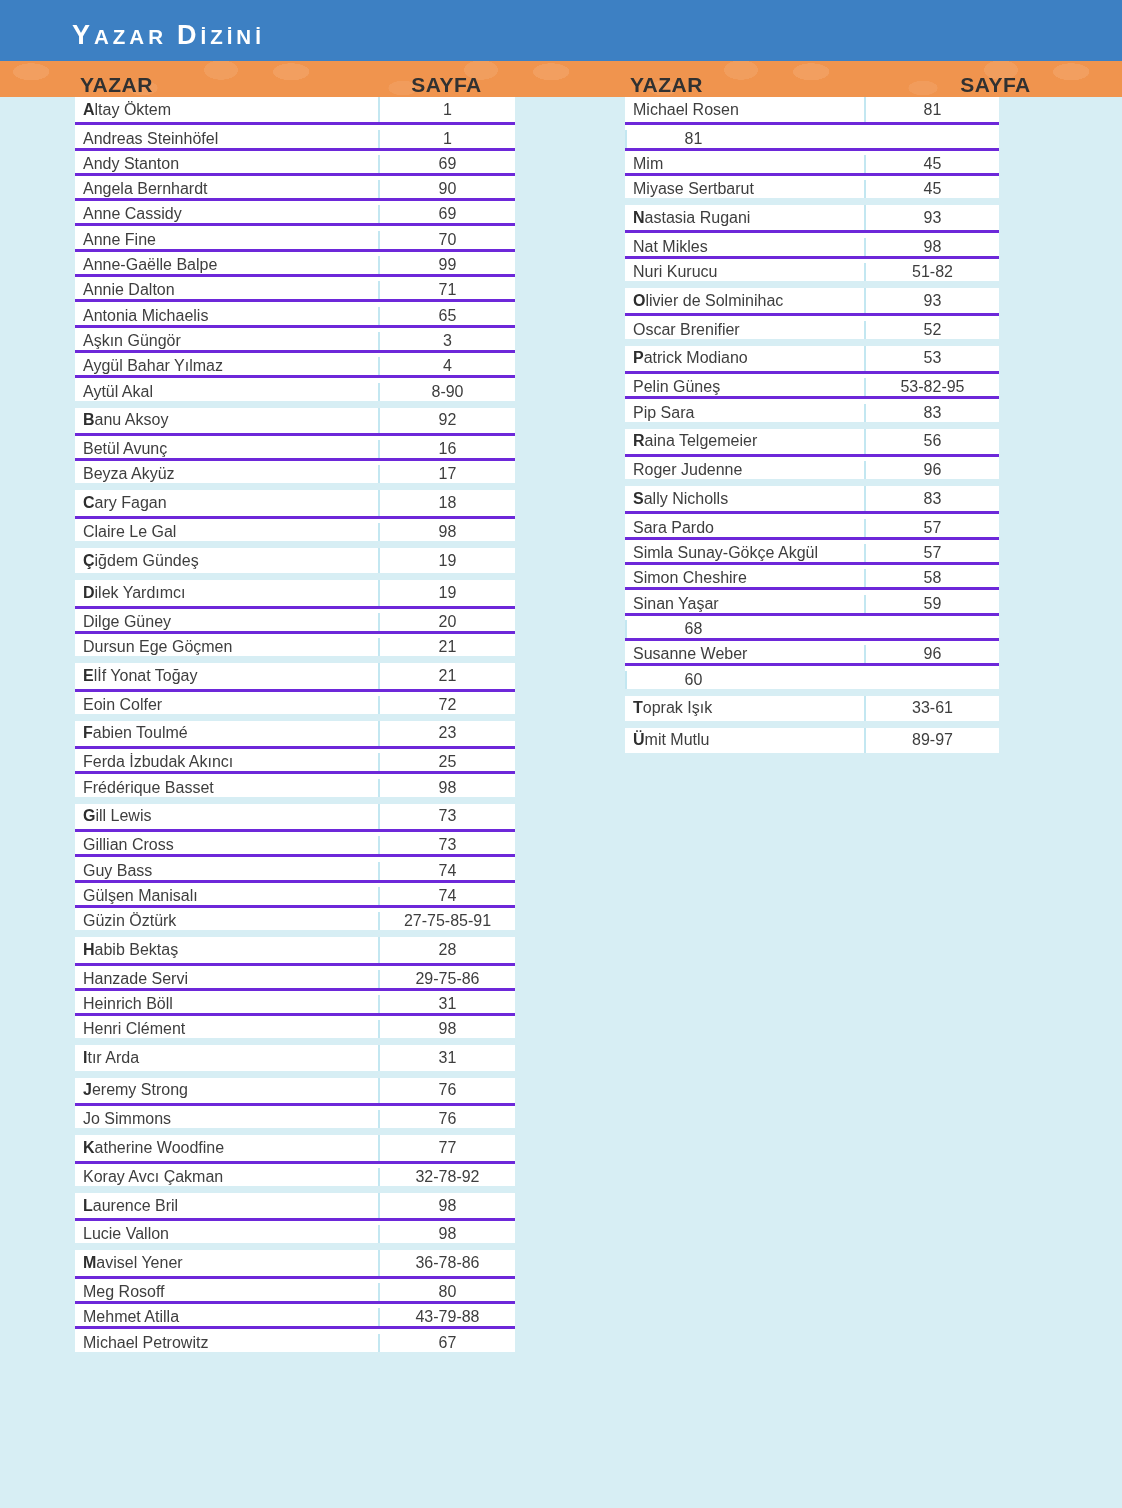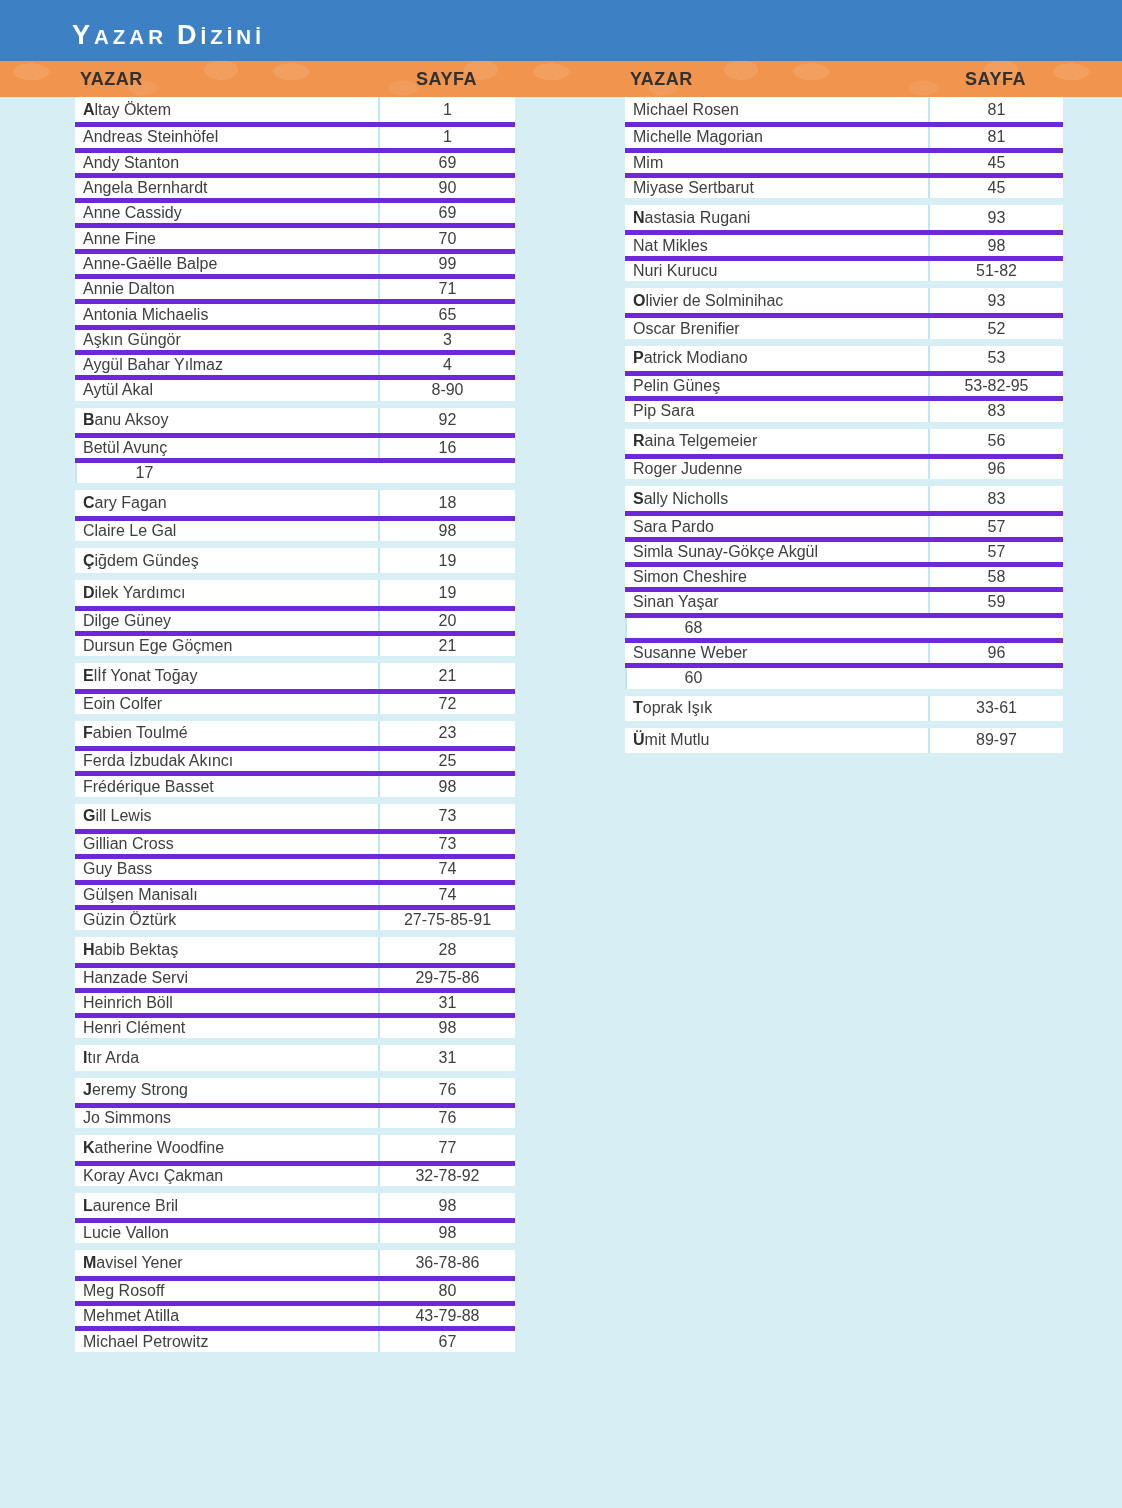--- a/index.html
+++ b/index.html
@@ -23,34 +23,34 @@
   .colheader{
     position:absolute;left:0;top:61px;width:1122px;height:36px;
     background-color:#f0944e;
     background-image:
       radial-gradient(ellipse 30px 14px at 12% 30%, rgba(255,255,255,.10) 60%, transparent 61%),
       radial-gradient(ellipse 24px 12px at 55% 75%, rgba(255,255,255,.08) 60%, transparent 61%),
       radial-gradient(ellipse 28px 16px at 85% 25%, rgba(255,255,255,.09) 60%, transparent 61%);
     background-size:260px 36px;background-repeat:repeat;
   }
   .hlabel{
-    position:absolute;top:0;height:24px;line-height:36px;
-    font-size:18px;font-weight:bold;color:#313131;letter-spacing:.5px;
+    position:absolute;top:6px;height:24px;line-height:36px;
+    font-size:21px;font-weight:bold;color:#313131;letter-spacing:.5px;
   }
   .h-yazar-l{left:80px;}
   .h-sayfa-l{left:378px;width:137px;text-align:center;}
   .h-yazar-r{left:630px;}
   .h-sayfa-r{left:928px;width:135px;text-align:center;}
   
   .tcol{position:absolute;top:97px;}
   #col0{left:75px;width:440px;--pagew:137px;}
-  #col1{left:625px;width:438px;--pagew:135px;}
+  #col1{left:625px;width:374px;--pagew:135px;}
   .group{background:#ffffff;margin-bottom:7px;}
   .row{display:flex;height:25.3px;box-sizing:border-box;align-items:stretch;}
-  .row + .row{border-top:5px solid #6d28d9;}
+  .row + .row{border-top:3px solid #6d28d9;align-items:flex-end;}
   .name{
     flex:1;display:flex;align-items:center;
     padding-left:8px;font-size:16px;color:#3e3e3e;white-space:nowrap;
   }
   .name b{font-weight:bold;color:#2e2e2e;}
   .page{
     width:var(--pagew);box-sizing:border-box;
     border-left:2px solid #c3e7f1;
     display:flex;align-items:center;justify-content:center;
     font-size:16px;color:#3e3e3e;
@@ -124,20 +124,21 @@
     <div class="group">
       <div class="row">
         <span class="name"><b>B</b>anu Aksoy</span>
         <span class="page">92</span>
       </div>
       <div class="row">
         <span class="name">Betül Avunç</span>
         <span class="page">16</span>
       </div>
       <div class="row">
+        <span class="name">Beyza Akyüz</span>
         <span class="page">17</span>
       </div>
     </div>
     <div class="group">
       <div class="row">
         <span class="name"><b>C</b>ary Fagan</span>
         <span class="page">18</span>
       </div>
       <div class="row">
         <span class="name">Claire Le Gal</span>
@@ -283,21 +284,20 @@
       </div>
     </div>
   </div>
 <div class="tcol" id="col1">
     <div class="group">
       <div class="row">
         <span class="name">Michael Rosen</span>
         <span class="page">81</span>
       </div>
       <div class="row">
-        <span class="name">Michelle Magorian</span>
         <span class="page">81</span>
       </div>
       <div class="row">
         <span class="name">Mim</span>
         <span class="page">45</span>
       </div>
       <div class="row">
         <span class="name">Miyase Sertbarut</span>
         <span class="page">45</span>
       </div>

